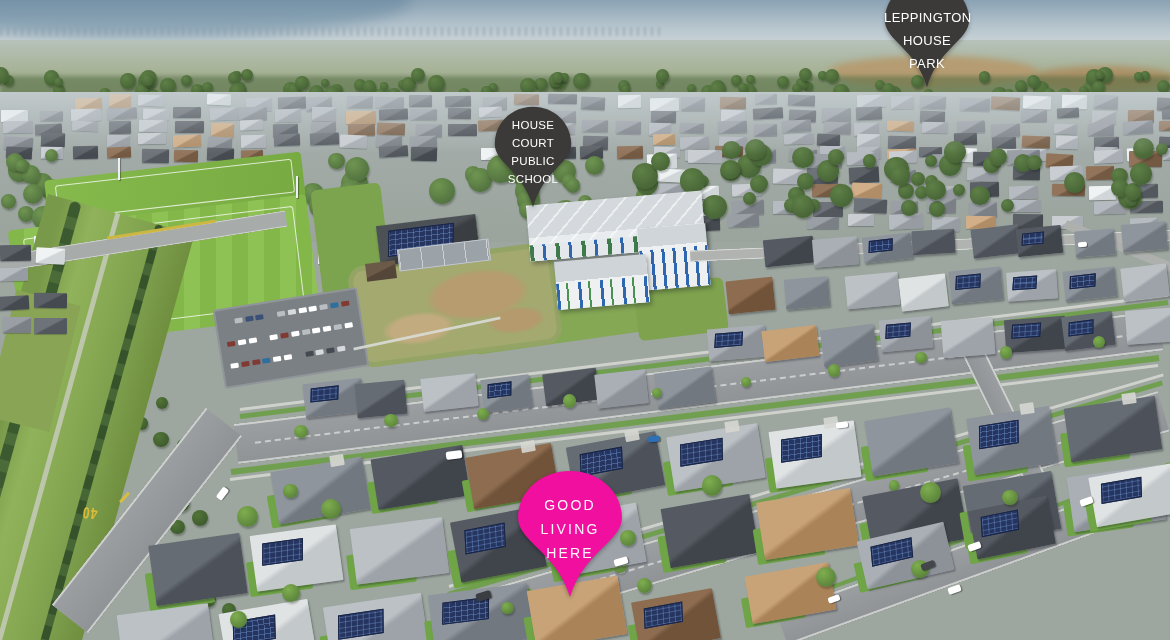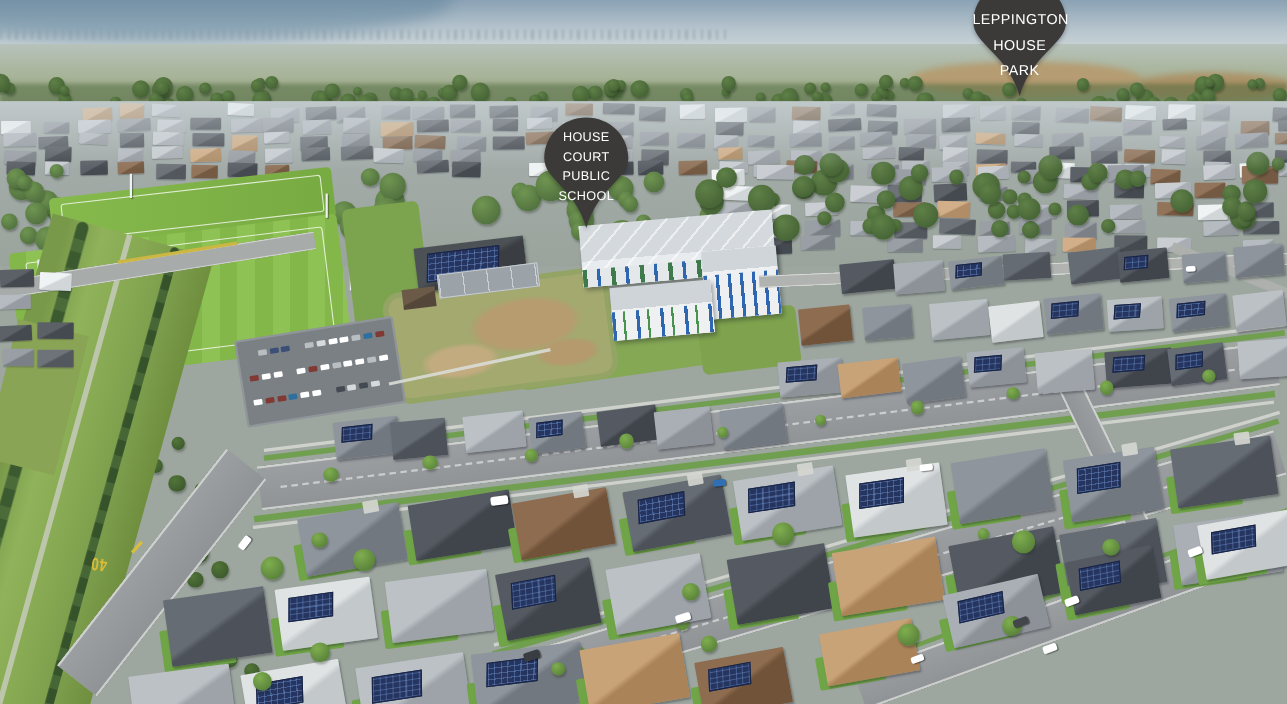--- a/index.html
+++ b/index.html
@@ -893,13 +893,21 @@
   <div class="pin pin-school">
     <svg width="78" height="102" viewBox="0 0 100 132" preserveAspectRatio="none">
       <path d="M50 1 C77 1 99 22 99 49 C99 74 63 84 50 131 C37 84 1 74 1 49 C1 22 23 1 50 1 Z" fill="#3b3a38"></path>
     </svg>
     <div class="pin-label">HOUSE
 COURT
 PUBLIC
 SCHOOL</div>
   </div>
 
+  <div class="pin pin-good">
+    <svg width="106" height="128" viewBox="0 0 100 132" preserveAspectRatio="none">
+      <path d="M50 1 C77 1 99 22 99 49 C99 74 63 84 50 131 C37 84 1 74 1 49 C1 22 23 1 50 1 Z" fill="#f00f9f"></path>
+    </svg>
+    <div class="pin-label">GOOD
+LIVING
+HERE</div>
+  </div>
 </div>
 
 </body></html>

